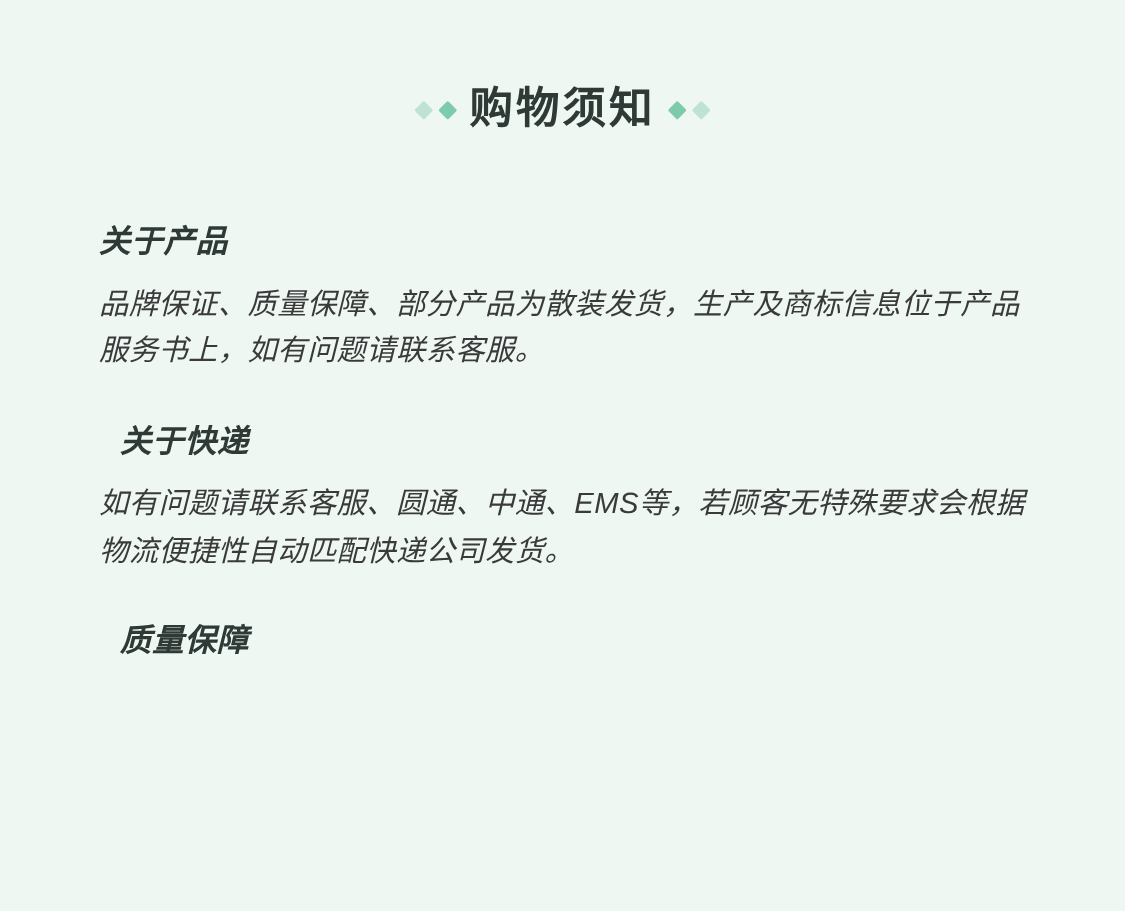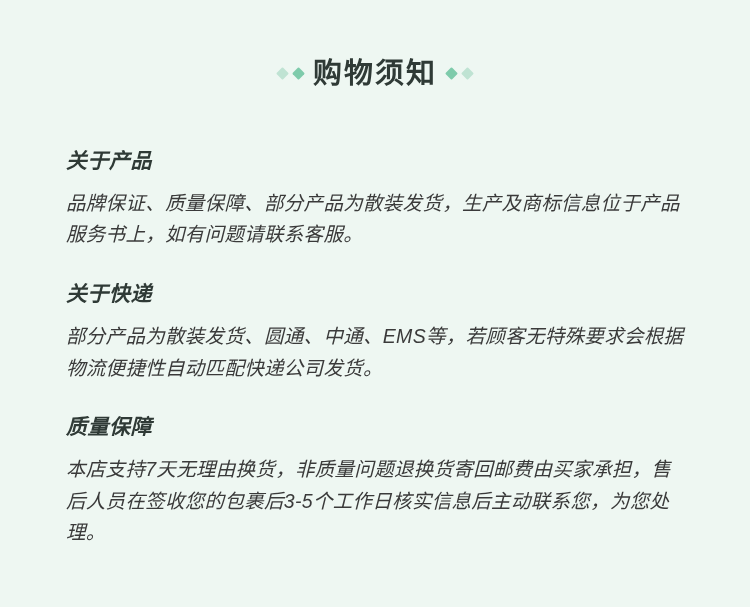--- a/index.html
+++ b/index.html
@@ -66,20 +66,21 @@
   }
   .section-body {
     font-size: 19.5px;
     line-height: 1.62;
     color: #3a3a3a;
     margin: 0 0 26px 0;
     letter-spacing: 0.3px;
   }
   .section + .section .section-heading {
     margin-top: 4px;
+    margin-left: 14px;
   }
 </style>
 </head>
 <body>
 
 <div class="page">
 
   <div class="title-row">
     <span class="deco">
       <span class="diamond light"></span>
@@ -94,22 +95,21 @@
 
   <div class="content">
 
     <section class="section">
       <h2 class="section-heading">关于产品</h2>
       <p class="section-body">品牌保证、质量保障、部分产品为散装发货，生产及商标信息位于产品服务书上，如有问题请联系客服。</p>
     </section>
 
     <section class="section">
       <h2 class="section-heading">关于快递</h2>
-      <p class="section-body">部分产品为散装发货、圆通、中通、EMS等，若顾客无特殊要求会根据物流便捷性自动匹配快递公司发货。</p>
+      <p class="section-body">如有问题请联系客服、圆通、中通、EMS等，若顾客无特殊要求会根据物流便捷性自动匹配快递公司发货。</p>
     </section>
 
     <section class="section">
       <h2 class="section-heading">质量保障</h2>
-      <p class="section-body">本店支持7天无理由换货，非质量问题退换货寄回邮费由买家承担，售后人员在签收您的包裹后3-5个工作日核实信息后主动联系您，为您处理。</p>
     </section>
 
   </div>
 </div>
 
 </body></html>

